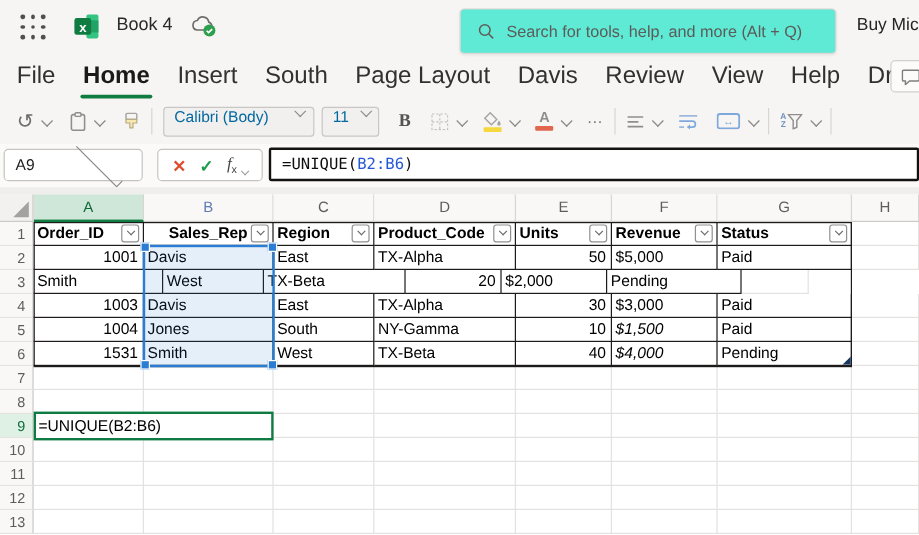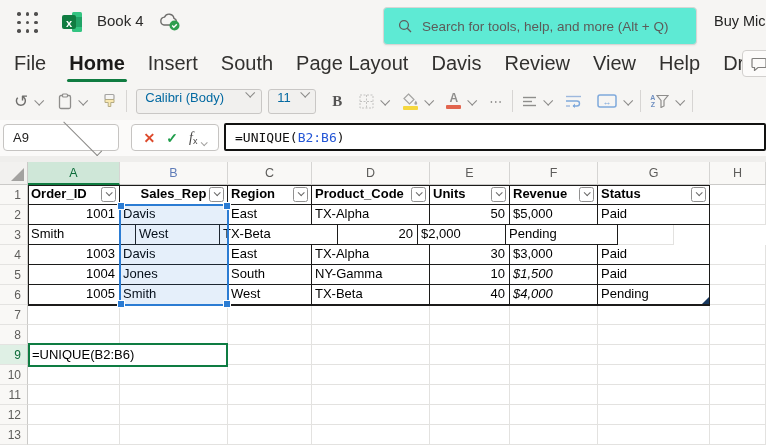--- a/index.html
+++ b/index.html
@@ -351,21 +351,21 @@
         <div class="cell tbl" style="width: 108px;">Jones</div>
         <div class="cell tbl" style="width: 84px;">South</div>
         <div class="cell tbl" style="width: 118px;">NY-Gamma</div>
         <div class="cell tbl num" style="width: 80px;">10</div>
         <div class="cell tbl" style="width: 88px; font-style: italic;">$1,500</div>
         <div class="cell tbl" style="width: 112px;">Paid</div>
         <div class="cell" style="width: 56px;"></div>
       </div>
       <div class="gridrow">
         <div class="rowhead">6</div>
-        <div class="cell tbl num" style="width: 92px;">1005</div>
+        <div class="cell tbl num" style="width: 92px;">1531</div>
         <div class="cell tbl" style="width: 108px;">Smith</div>
         <div class="cell tbl" style="width: 84px;">West</div>
         <div class="cell tbl" style="width: 118px;">TX-Beta</div>
         <div class="cell tbl num" style="width: 80px;">40</div>
         <div class="cell tbl" style="width: 88px; font-style: italic;">$4,000</div>
         <div class="cell tbl" style="width: 112px;">Pending<span class="corner-handle"></span></div>
         <div class="cell" style="width: 56px;"></div>
       </div>
       <div class="gridrow">
         <div class="rowhead">7</div>

